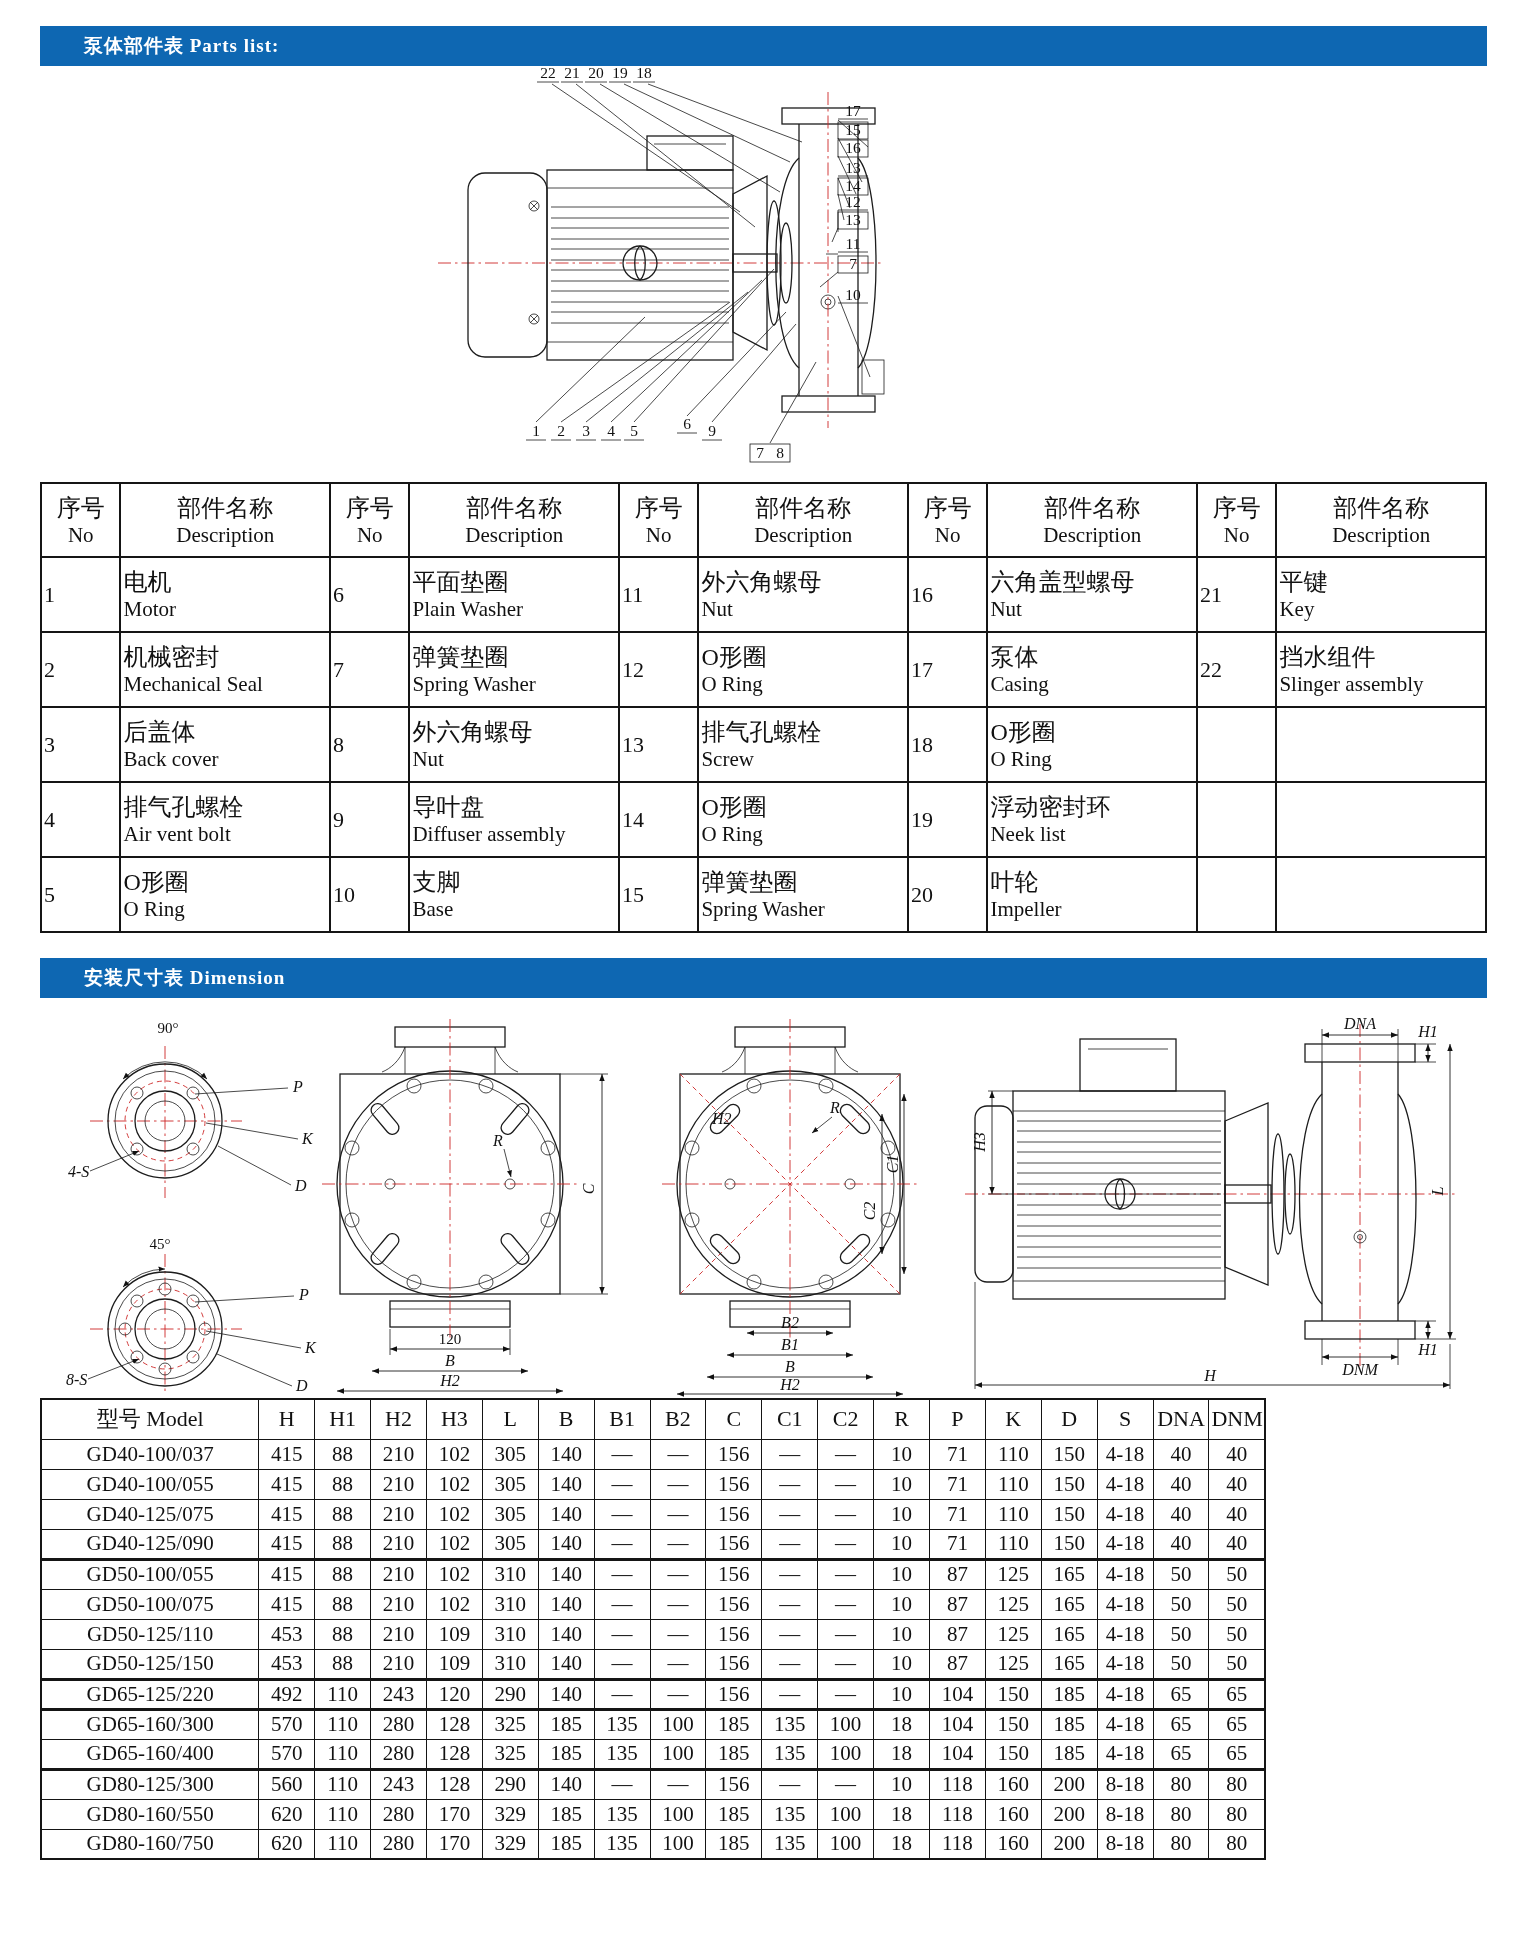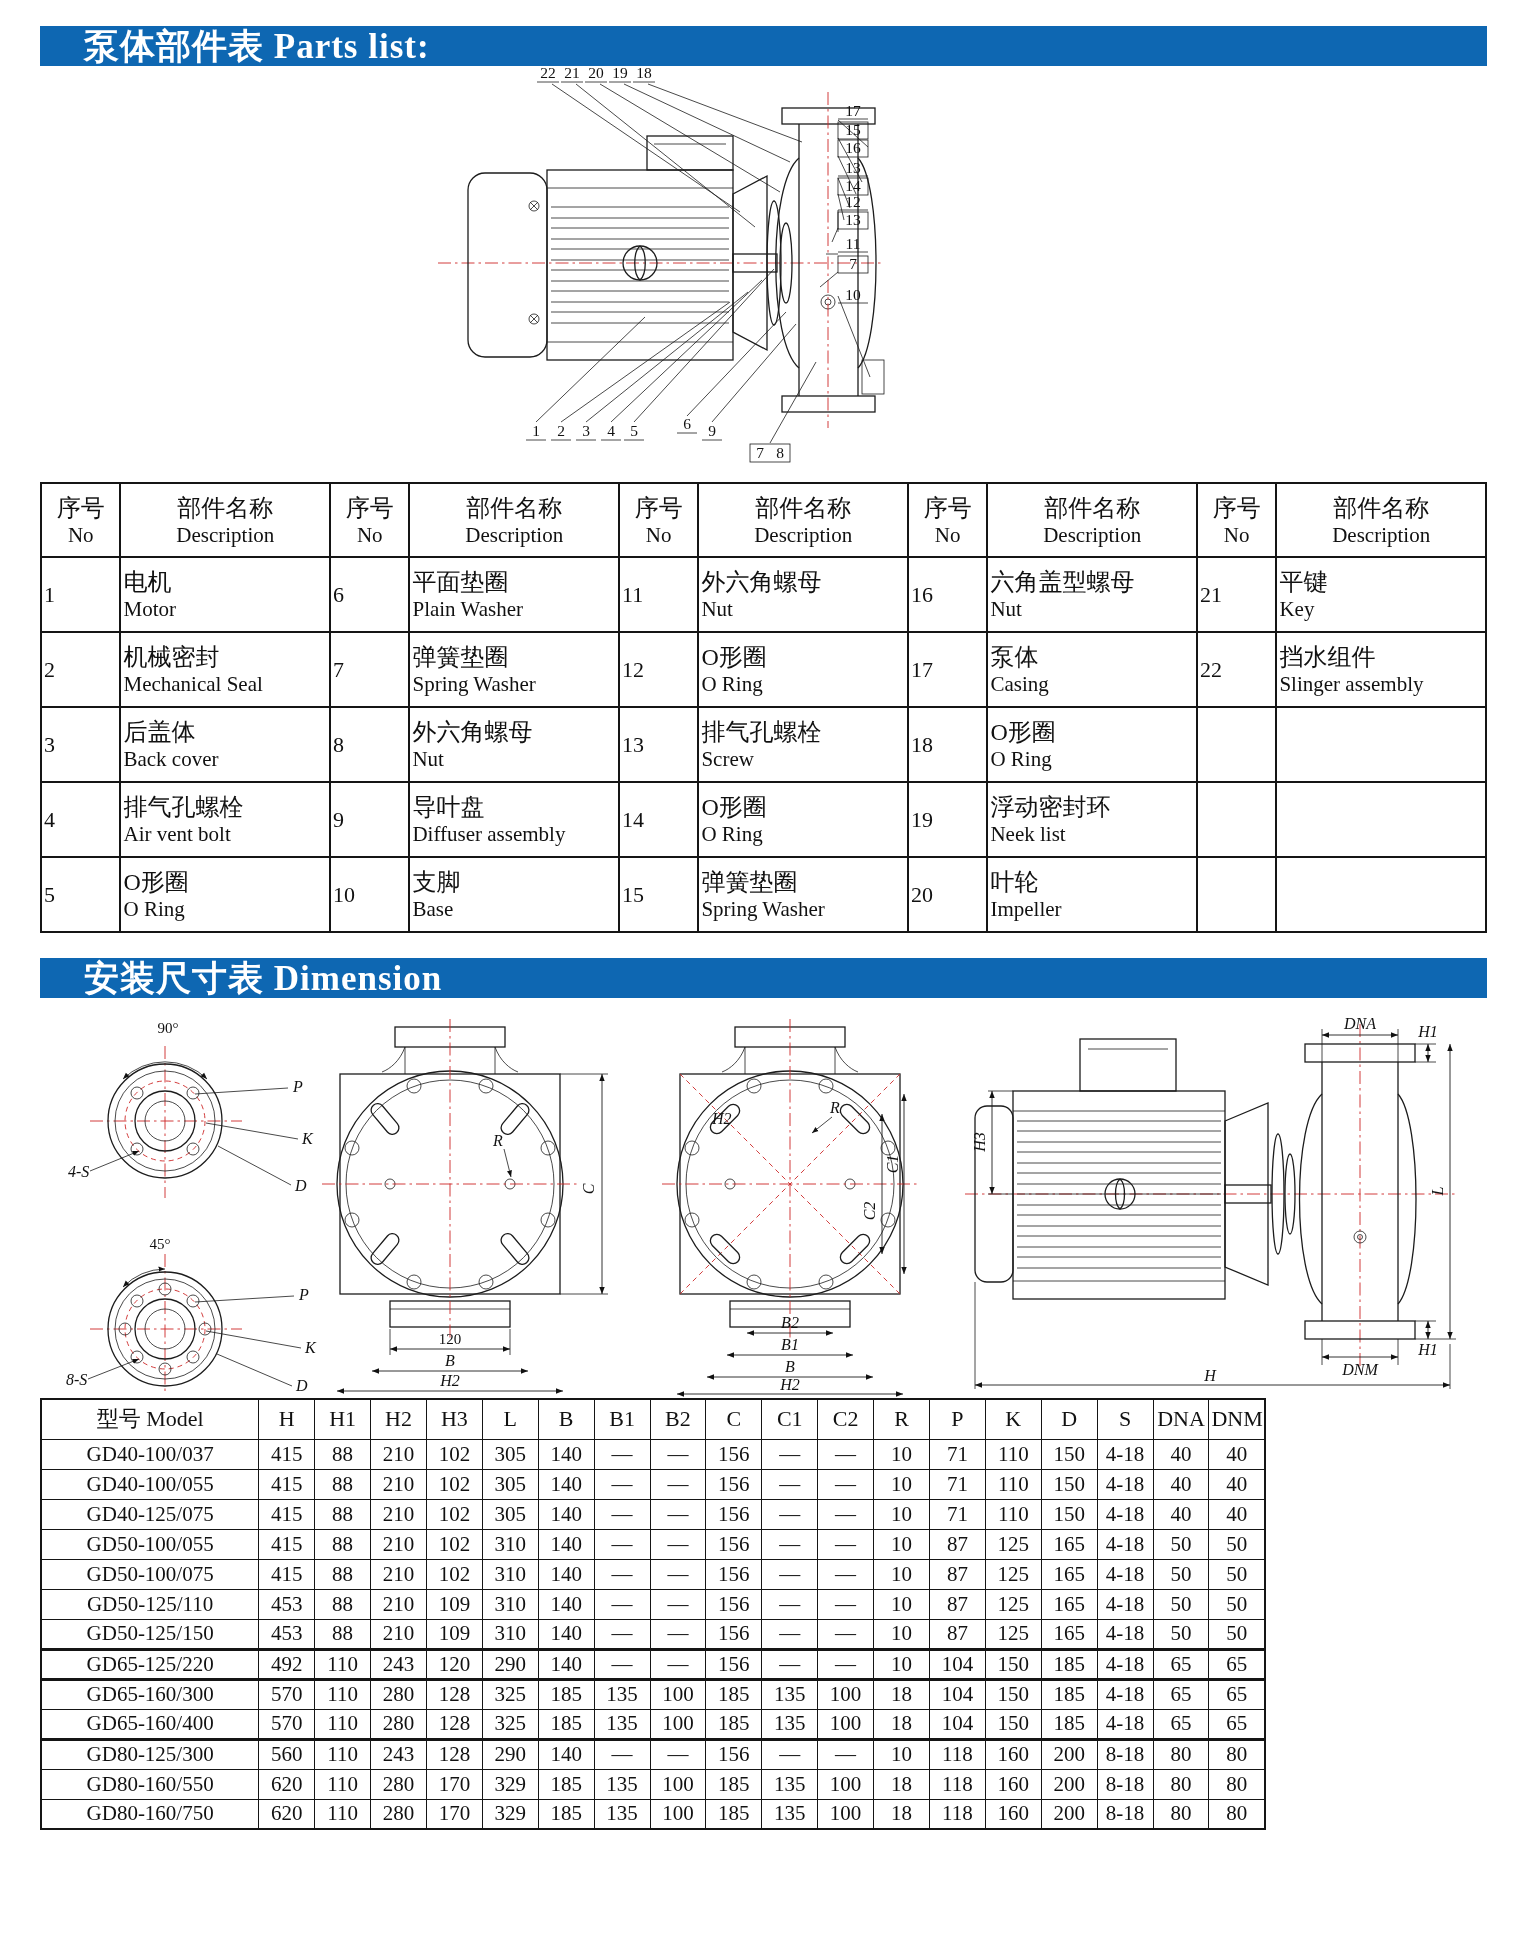--- a/index.html
+++ b/index.html
@@ -2,21 +2,21 @@
 <html style="--banner-bg: #0e67b2; --line: #1c1c1c; --centerline: #cd2727;"><head>
 <meta charset="utf-8">
 <style>
   *{box-sizing:border-box;margin:0;padding:0}
   html,body{background:#fff}
   body{position:relative;width:1525px;height:1955px;overflow:hidden;
        font-family:"Liberation Serif","DejaVu Serif",serif;color:#111}
 
   .banner{position:absolute;left:40px;width:1447px;height:40px;
           background:var(--banner-bg,#0e67b2);color:#fff;display:flex;align-items:center;
-          padding-left:44px;font-size:35px;font-weight:bold;letter-spacing:1px}
+          padding-left:44px;font-size:19px;font-weight:bold;letter-spacing:1px}
   #banner-parts{top:26px}
   #banner-dim{top:958px}
 
   #parts-diagram{position:absolute;left:430px;top:62px;width:460px;height:412px}
   #dim-diagram{position:absolute;left:60px;top:999px;width:1405px;height:398px}
 
   table{position:absolute;border-collapse:collapse;table-layout:fixed;background:#fff}
   #parts-table{left:40px;top:482px;width:1447px;border:2.5px solid #151515}
   #parts-table th,#parts-table td{border:2px solid #151515;vertical-align:middle;font-weight:normal;padding:2px}
   #parts-table tr{height:75px}
@@ -605,20 +605,41 @@
         <td data-name="dim-cell">—</td>
         <td data-name="dim-cell">—</td>
         <td data-name="dim-cell">10</td>
         <td data-name="dim-cell">71</td>
         <td data-name="dim-cell">110</td>
         <td data-name="dim-cell">150</td>
         <td data-name="dim-cell">4-18</td>
         <td data-name="dim-cell">40</td>
         <td data-name="dim-cell">40</td>
       </tr>
+      <tr data-name="table-row" class="group-end">
+        <td data-name="dim-cell-model" class="model">GD40-125/090</td>
+        <td data-name="dim-cell">415</td>
+        <td data-name="dim-cell">88</td>
+        <td data-name="dim-cell">210</td>
+        <td data-name="dim-cell">102</td>
+        <td data-name="dim-cell">305</td>
+        <td data-name="dim-cell">140</td>
+        <td data-name="dim-cell">—</td>
+        <td data-name="dim-cell">—</td>
+        <td data-name="dim-cell">156</td>
+        <td data-name="dim-cell">—</td>
+        <td data-name="dim-cell">—</td>
+        <td data-name="dim-cell">10</td>
+        <td data-name="dim-cell">71</td>
+        <td data-name="dim-cell">110</td>
+        <td data-name="dim-cell">150</td>
+        <td data-name="dim-cell">4-18</td>
+        <td data-name="dim-cell">40</td>
+        <td data-name="dim-cell">40</td>
+      </tr>
       <tr data-name="table-row">
         <td data-name="dim-cell-model" class="model">GD50-100/055</td>
         <td data-name="dim-cell">415</td>
         <td data-name="dim-cell">88</td>
         <td data-name="dim-cell">210</td>
         <td data-name="dim-cell">102</td>
         <td data-name="dim-cell">310</td>
         <td data-name="dim-cell">140</td>
         <td data-name="dim-cell">—</td>
         <td data-name="dim-cell">—</td>

